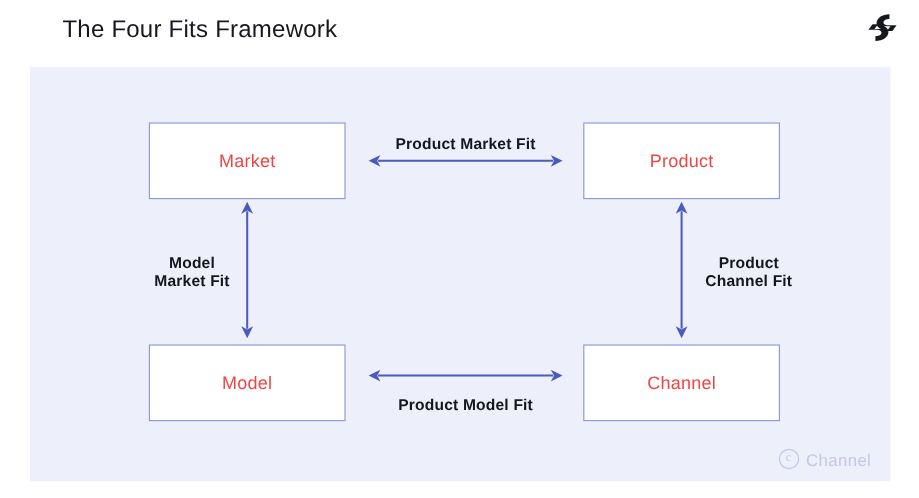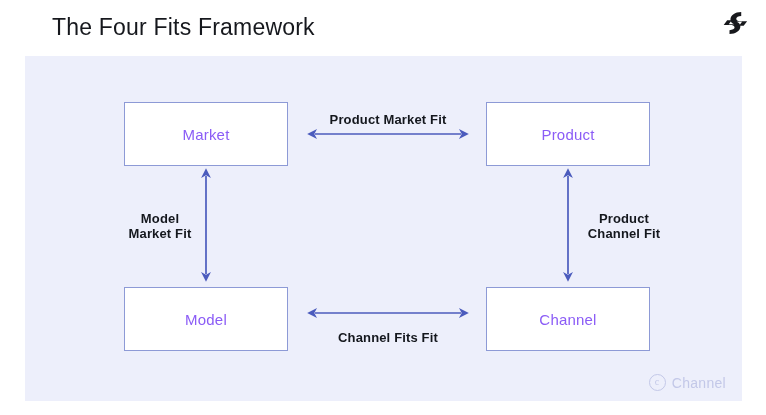--- a/index.html
+++ b/index.html
@@ -18,21 +18,21 @@
     width: 766px;
     height: 415px;
     background: #ffffff;
   }
 
   
   .page-title {
     position: absolute;
     left: 52px;
     top: 14px;
-    font-size: 23px;
+    font-size: 20px;
     font-weight: 400;
     letter-spacing: 0.2px;
     color: #16181d;
     white-space: nowrap;
   }
   .brand-logo {
     position: absolute;
     left: 722px;
     top: 8px;
     width: 30px;
@@ -57,21 +57,21 @@
     background: #ffffff;
     border: 1.5px solid #8d9ad6;
     box-sizing: border-box;
     display: flex;
     align-items: center;
     justify-content: center;
   }
   .node-label {
     font-size: 15px;
     font-weight: 400;
-    color: #8b5cf6;
+    color: #ef4444;
     letter-spacing: 0.2px;
   }
   #node-market  { left: 99px;  top: 46px; }
   #node-product { left: 461px; top: 46px; }
   #node-model   { left: 99px;  top: 231px; }
   #node-channel { left: 461px; top: 231px; }
 
   
   .edge-label {
     position: absolute;
@@ -172,21 +172,21 @@
     <div class="node" id="node-model">
       <span class="node-label">Model</span>
     </div>
 
     <div class="node" id="node-channel">
       <span class="node-label">Channel</span>
     </div>
 
     <div class="edge-label" id="label-pmf">Product Market Fit</div>
 
-    <div class="edge-label" id="label-cmf">Channel Fits Fit</div>
+    <div class="edge-label" id="label-cmf">Product Model Fit</div>
 
     <div class="edge-label" id="label-mmf">Model
 Market Fit</div>
 
     <div class="edge-label" id="label-pcf">Product
 Channel Fit</div>
 
     <div class="watermark">
       <span class="cmark">c</span>
       <span>Channel</span>

